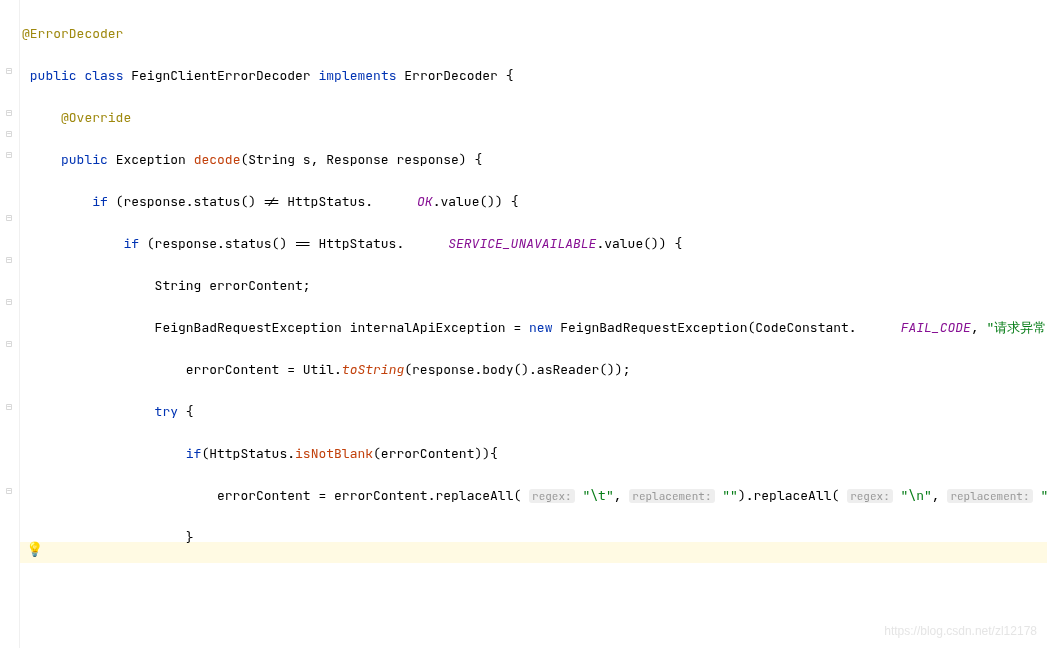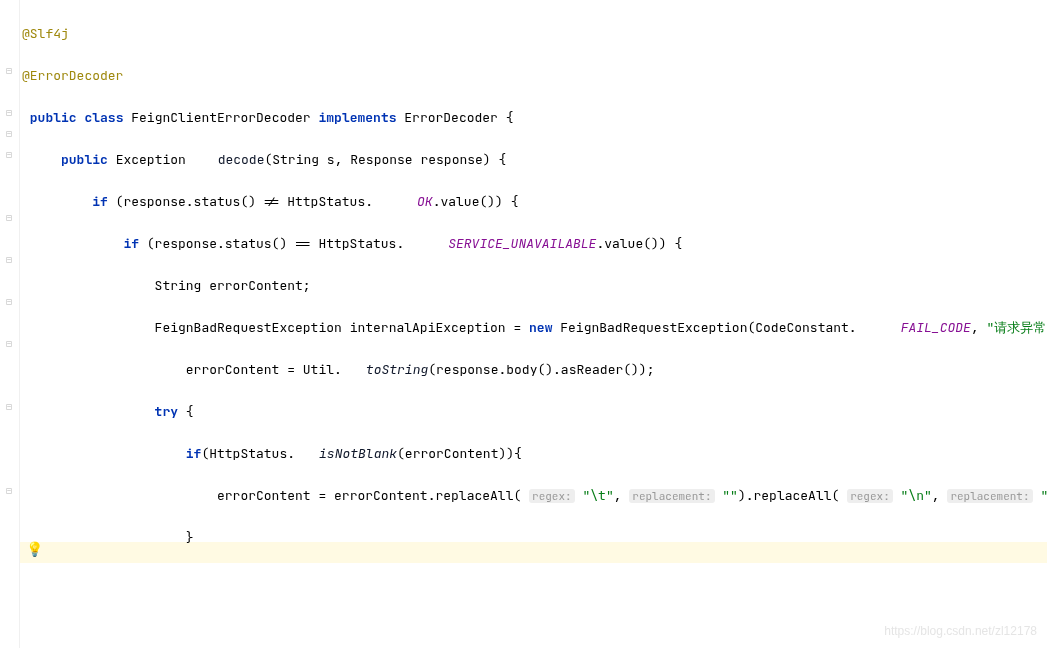--- a/index.html
+++ b/index.html
@@ -48,23 +48,23 @@
     line-height: 21px;
   }
   .line { height: 21px; }
   .highlight-line {
     background: #fffae3;
     position: absolute;
     left: 20px;
     right: 0;
     height: 21px;
   }
-  .kw { color: #0033b3; font-weight: bold; }
+  .kw { color: #0033b3; font-weight: normal; }
   .anno { color: #9e880d; }
-  .method { color: #0f172a; margin-left: 24px; }
+  .method { color: #c2410c; }
   .field { color: #871094; font-style: italic; margin-left: 44px; }
   .str { color: #067d17; }
   .hint {
     background: #eee;
     color: #999;
     font-size: 11px;
     padding: 0 3px;
     border-radius: 3px;
     font-style: normal;
   }
@@ -91,31 +91,31 @@
   <div class="gutter-mark" style="top:297px">⊟</div>
   <div class="gutter-mark" style="top:339px">⊟</div>
   <div class="gutter-mark" style="top:402px">⊟</div>
   <div class="gutter-mark" style="top:486px">⊟</div>
 </div>
 
 <div class="highlight-line" style="top:542px"></div>
 <div class="gutter-bulb" style="top:540px">💡</div>
 
 <div class="code-area">
-<div class="line"><span class="anno">@Slf4j</span></div>
 <div class="line"><span class="anno">@ErrorDecoder</span></div>
 <div class="line"> <span class="kw">public</span> <span class="kw">class</span> <span>FeignClientErrorDecoder</span> <span class="kw">implements</span> <span>ErrorDecoder</span> {</div>
+<div class="line">     <span class="anno">@Override</span></div>
 <div class="line">     <span class="kw">public</span> <span>Exception</span> <span class="method">decode</span><span>(String s, Response response) {</span></div>
 <div class="line">         <span class="kw">if</span><span> (response.status() != HttpStatus.</span><span class="field">OK</span><span>.value()) {</span></div>
 <div class="line">             <span class="kw">if</span><span> (response.status() == HttpStatus.</span><span class="field">SERVICE_UNAVAILABLE</span><span>.value()) {</span></div>
 <div class="line">                 <span>String </span><span class="underlined">errorContent</span><span>;</span></div>
 <div class="line">                 <span>FeignBadRequestException</span> <span class="underlined">internalApiException</span><span> = </span><span class="kw">new</span> <span>FeignBadRequestException</span><span>(CodeConstant.</span><span class="field">FAIL_CODE</span><span>, </span><span class="str">"请求异常"</span><span>);</span></div>
 <div class="line">                     <span class="underlined">errorContent</span><span> = Util.</span><span class="method" style="font-style:italic">toString</span><span>(response.body().asReader());</span></div>
 <div class="line">                 <span class="kw">try</span><span> {</span></div>
-<div class="line">                     <span class="kw">if</span><span>(HttpStatus.</span><span class="method" style="font-style:italic">isNotBlank</span><span>(</span><span class="underlined">errorContent</span><span>)){</span></div>
+<div class="line">                     <span class="kw">if</span><span>(HttpStatus.</span><span class="method" style="">isNotBlank</span><span>(</span><span class="underlined">errorContent</span><span>)){</span></div>
 <div class="line">                         <span class="underlined">errorContent</span> = <span class="underlined">errorContent</span><span>.replaceAll(</span> <span class="hint">regex:</span> <span class="str">"\t"</span>, <span class="hint">replacement:</span> <span class="str">""</span><span>).replaceAll(</span> <span class="hint">regex:</span> <span class="str">"\n"</span>, <span class="hint">replacement:</span> <span class="str">""</span></div>
 <div class="line">                     <span>}</span></div>
 
 
 
 
 
 
 
 

